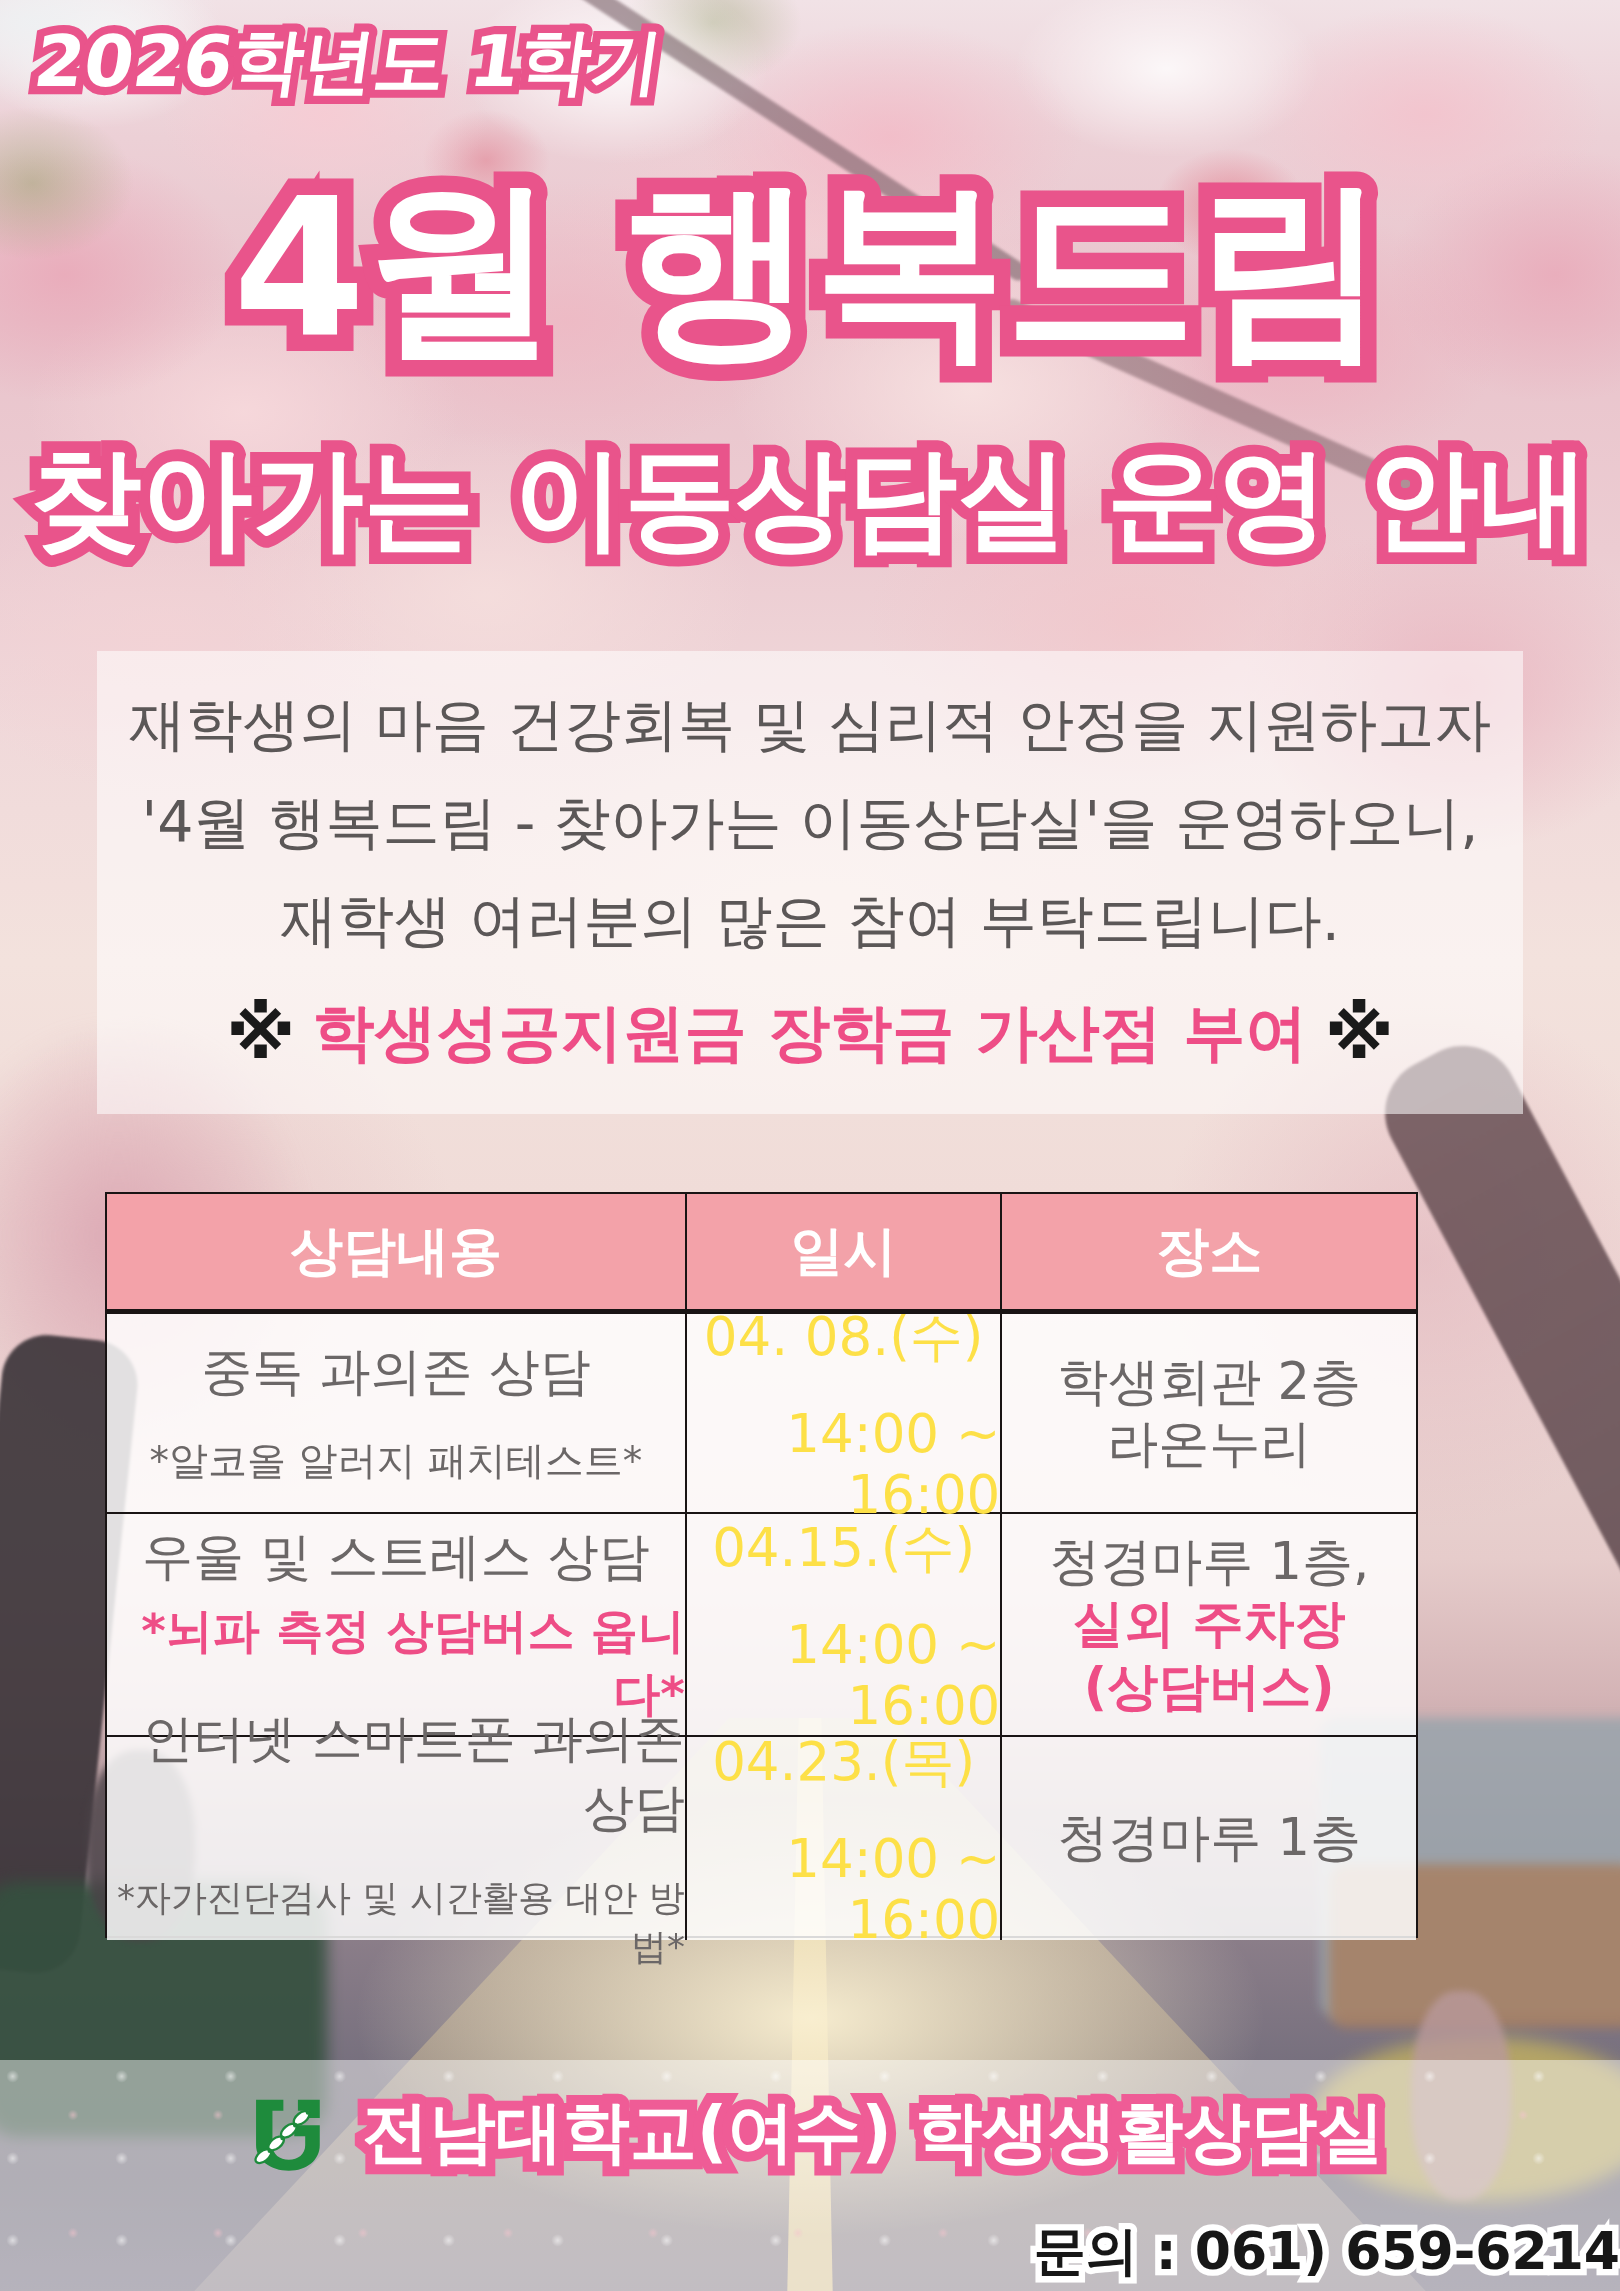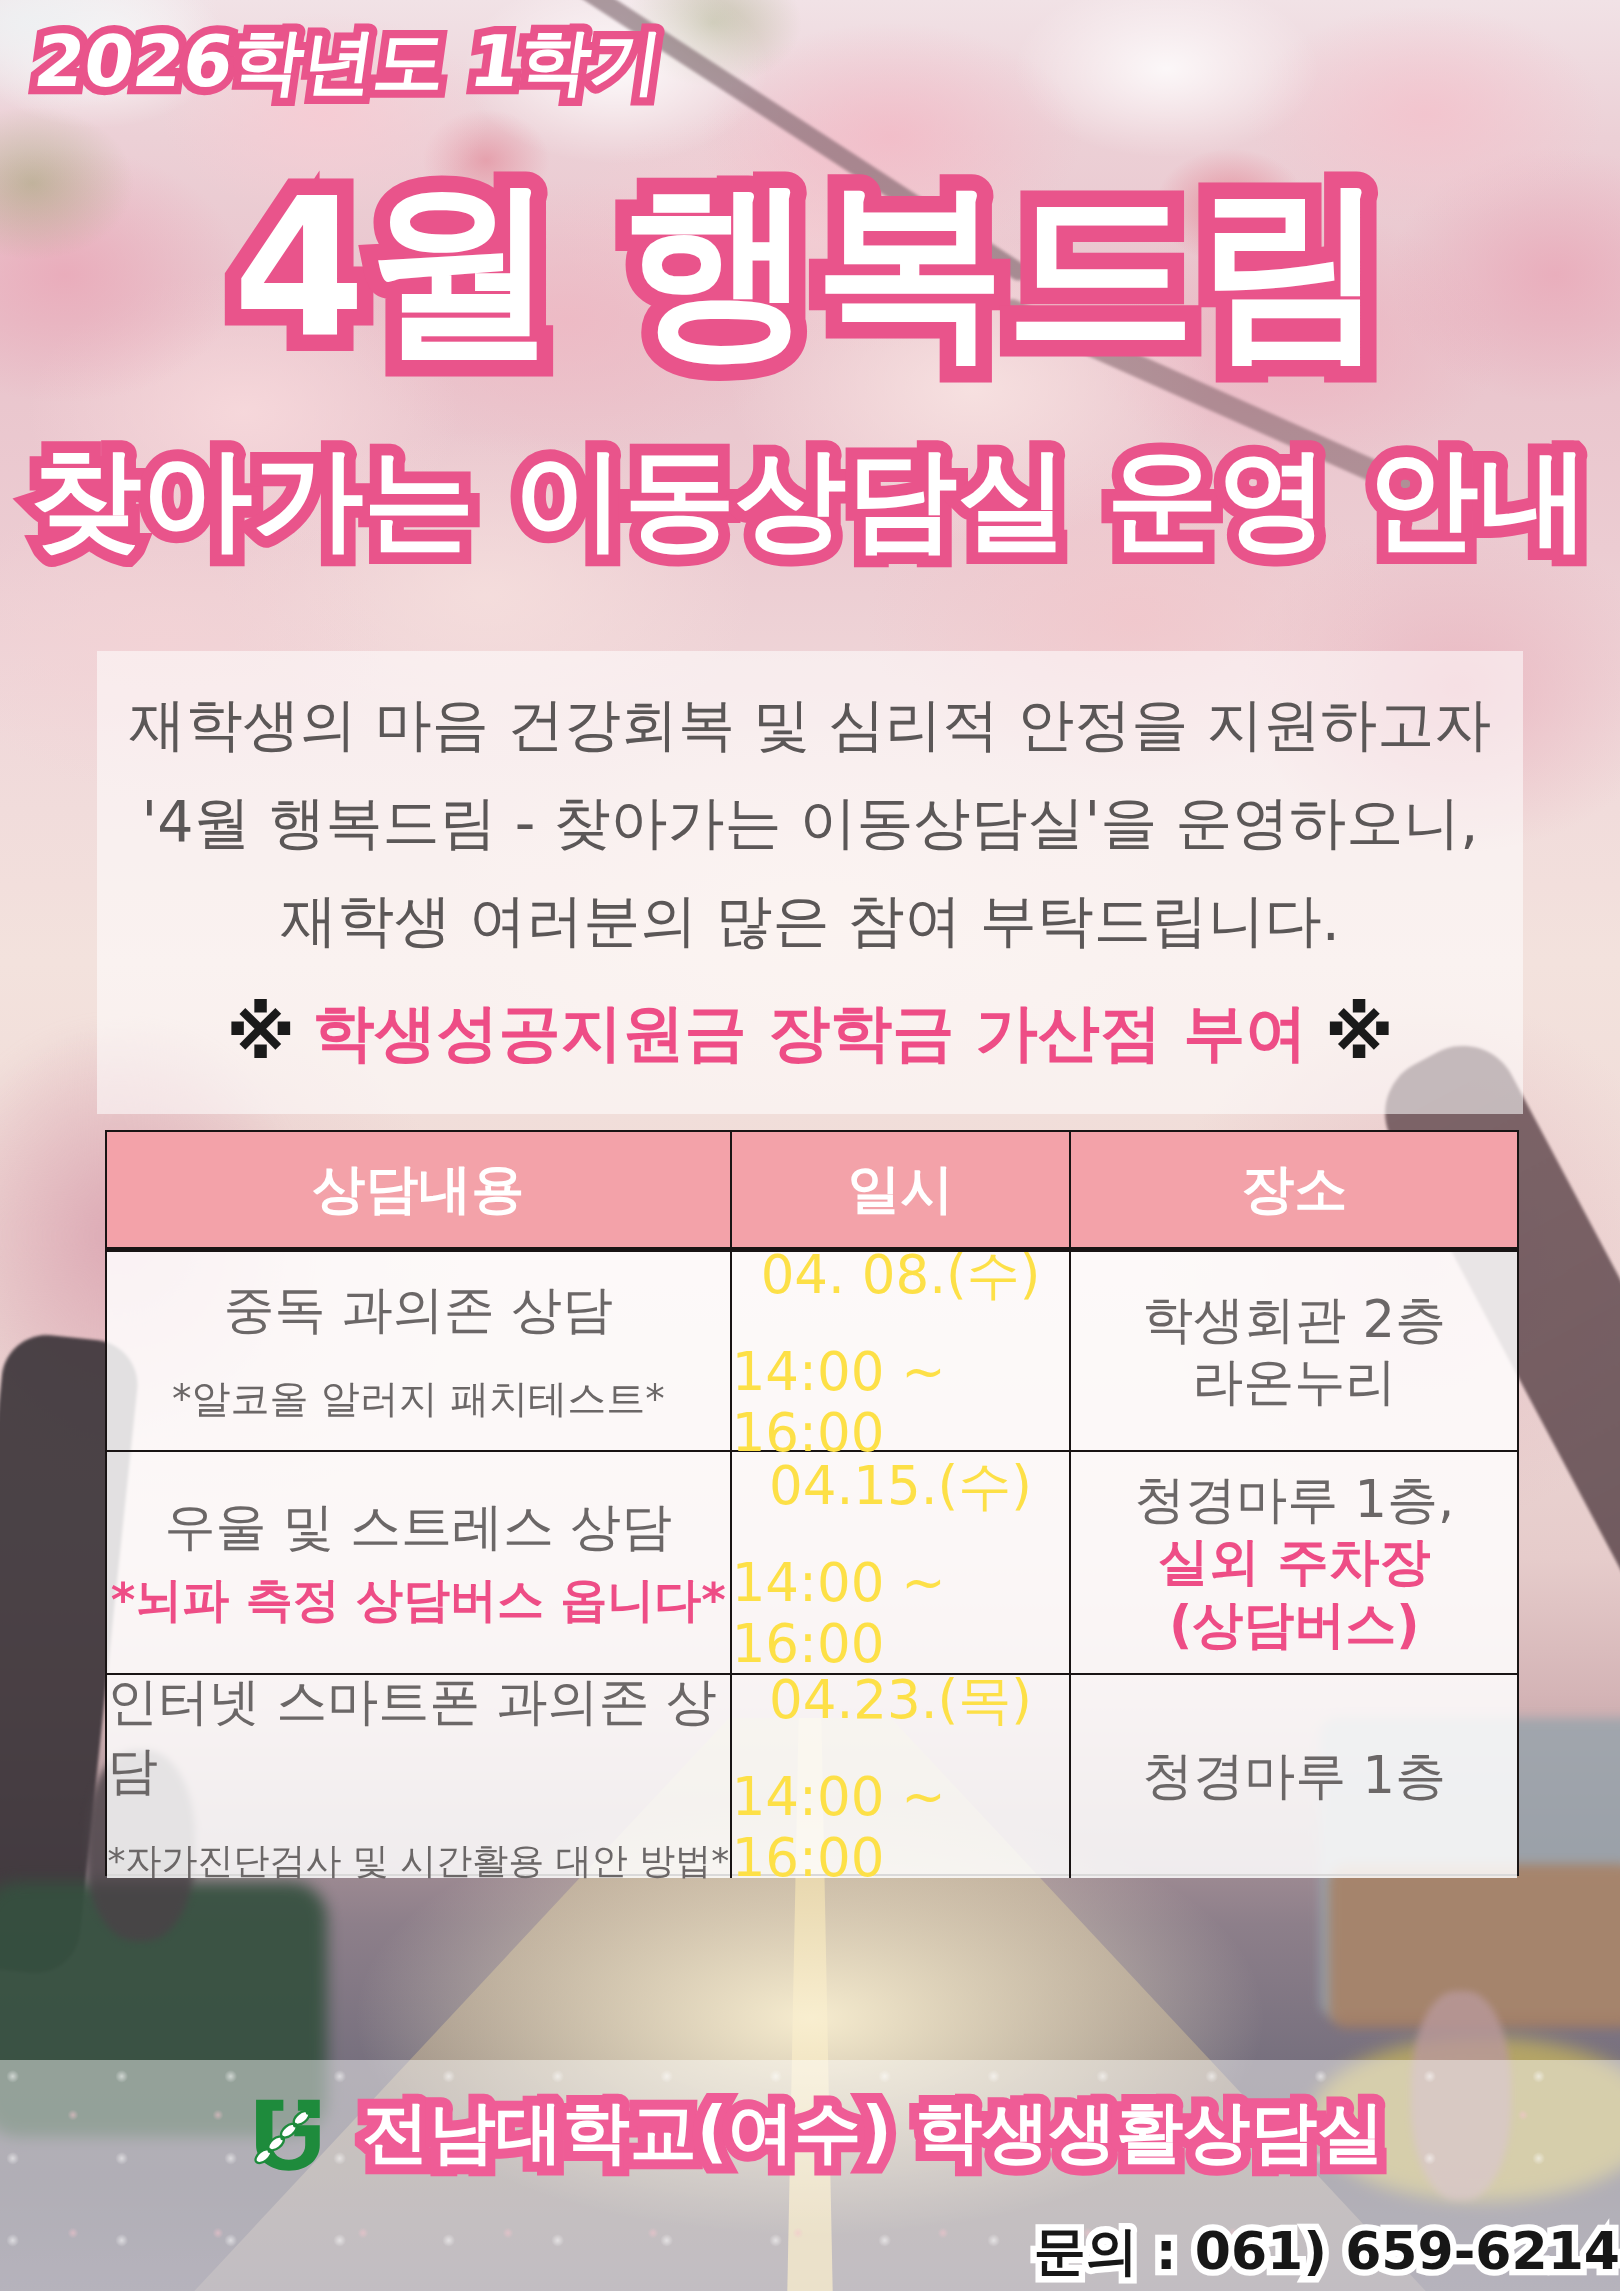--- a/index.html
+++ b/index.html
@@ -92,24 +92,24 @@
 
   
   .intro-box{position:absolute;top:651px;left:97px;width:1426px;height:463px;
     background:rgba(255,255,255,.55);text-align:center;padding-top:23.6px;box-sizing:border-box;}
   .intro-line{display:block;height:98px;line-height:98px;font-size:57px;color:#5b5757;}
   .intro-note{margin-top:9px;height:109px;line-height:109px;}
   .note-mark{font-size:71px;color:#1a1a1a;font-weight:bold;vertical-align:middle;}
   .note-text{font-size:62px;color:#ee4d86;font-weight:bold;vertical-align:middle;margin:0 12.7px;}
 
   
-  .schedule{position:absolute;top:1130px;left:105px;width:1414px;height:746px;
+  .schedule{position:absolute;top:1192px;left:105px;width:1313px;height:746px;
     display:grid;grid-template-columns:44.3% 24.1% 31.6%;
     grid-template-rows:120px 200px 223px 203px;
-    border:2.7px solid #191414;box-sizing:border-box;background:transparent;}
+    border:2.7px solid #191414;box-sizing:border-box;background:transparent;text-align:right;}
   .cell{display:flex;flex-direction:column;align-items:center;justify-content:center;
     border-right:2.7px solid #191414;border-bottom:2.7px solid #191414;box-sizing:border-box;}
   .cell.c3{border-right:none;}
   .cell.rowlast{border-bottom:none;}
   .th{background:#f3a2a9;color:#fff;font-size:53px;font-weight:bold;border-bottom-width:5.5px;}
   .td{background:rgba(255,255,255,.84);color:#6b6767;}
   .topic{font-size:51px;color:#6b6767;}
   .topic-note{font-size:39px;color:#6b6767;margin-top:27px;}
   .topic-note.small{font-size:36px;margin-top:31px;}
   .topic-note.hl{font-size:47px;color:#ee4d86;font-weight:bold;margin-top:7.3px;}

